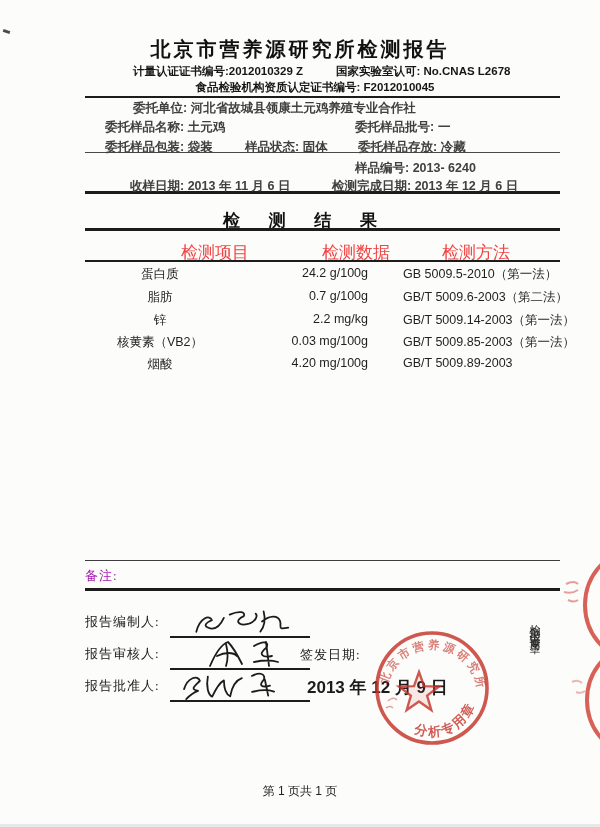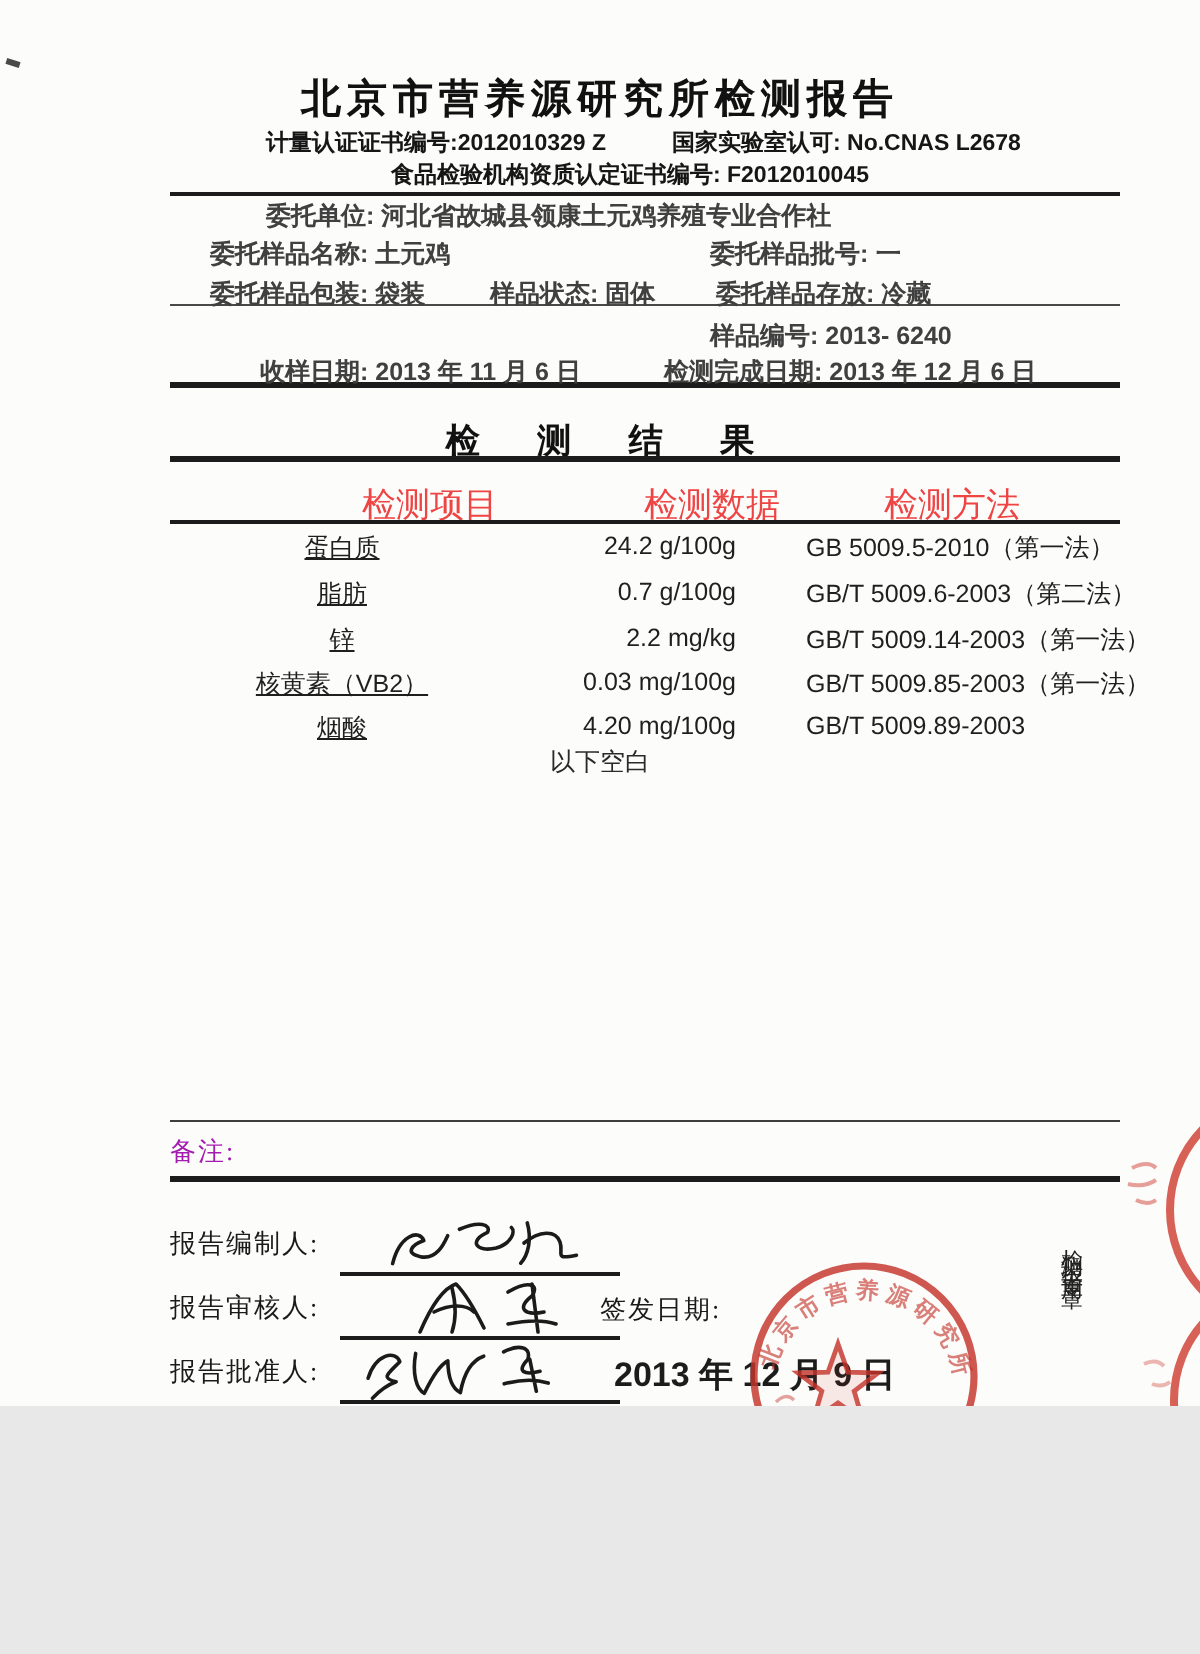--- a/index.html
+++ b/index.html
@@ -1,37 +1,37 @@
 <!DOCTYPE html>
 <html><head>
 <meta charset="utf-8">
 <style>
   html,body{margin:0;padding:0;background:#e8e8e8;}
   .page{
-    position:relative;width:600px;height:703px;margin:0 auto;
+    position:relative;width:600px;height:824px;margin:0 auto;
     background:#fcfcfa;overflow:hidden;
     font-family:"Liberation Sans","DejaVu Sans",sans-serif;
     color:#1c1c1c;
   }
   .abs{position:absolute;white-space:pre;}
   .hline{position:absolute;background:#1c1c1c;}
   .title{
     left:0;right:0;top:36px;text-align:center;
     font-size:20px;font-weight:bold;letter-spacing:3px;color:#111;
   }
   .cert{font-size:11.5px;font-weight:bold;color:#161616;}
   .cert2{left:0;right:0;top:80px;text-align:center;text-indent:30px;}
   .info{font-size:12.5px;font-weight:bold;color:#404040;}
   .section-title{
     left:0;right:0;top:209px;text-align:center;
     font-size:17px;font-weight:bold;letter-spacing:12px;text-indent:12px;color:#111;
   }
   .th{font-size:17px;color:#ef4444;margin-left:39px;}
   .td{font-size:12.5px;color:#1f1f1f;}
-  .td-item{left:96px;width:150px;text-align:center;text-decoration:underline;}
+  .td-item{left:85px;width:150px;text-align:center;}
   .td-value{left:225px;width:143px;text-align:right;}
   .td-method{left:403px;text-align:left;}
   .endnote{left:0;right:0;text-align:center;font-size:12.5px;color:#2a2a2a;}
   .serifed{font-family:"Liberation Serif","DejaVu Serif",serif;}
   .remark-label{font-size:13px;color:#a21caf;letter-spacing:1px;}
   .sig-label{font-size:13px;color:#1a1a1a;letter-spacing:1px;}
   .sig-line{position:absolute;left:170px;width:140px;height:1.5px;background:#1c1c1c;}
   .date-value{font-size:17px;font-weight:bold;}
   .footer{left:0;right:0;top:783px;text-align:center;font-size:12px;color:#222;}
   .side-seal-label{
@@ -96,21 +96,20 @@
   <div>
     <div class="abs td td-item" style="top:334px;">核黄素（VB2）</div>
     <div class="abs td td-value" style="top:334px;">0.03 mg/100g</div>
     <div class="abs td td-method" style="top:334px;">GB/T 5009.85-2003（第一法）</div>
   </div>
   <div>
     <div class="abs td td-item" style="top:356px;">烟酸</div>
     <div class="abs td td-value" style="top:356px;">4.20 mg/100g</div>
     <div class="abs td td-method" style="top:356px;">GB/T 5009.89-2003</div>
   </div>
-  <div class="abs endnote" style="top:373px;">以下空白</div>
 
   <div class="hline" style="left:85px;top:560px;width:475px;height:1px;opacity:.85;"></div>
   <div class="abs remark-label serifed" style="left:85px;top:567px;">备注:</div>
   <div class="hline" style="left:85px;top:588px;width:475px;height:3px;"></div>
 
   <div class="abs sig-label serifed" style="left:85px;top:613px;">报告编制人:</div>
   <div class="abs sig-label serifed" style="left:85px;top:645px;">报告审核人:</div>
   <div class="abs sig-label serifed" style="left:85px;top:677px;">报告批准人:</div>
 
   <div class="sig-line" style="top:636px;"></div>

